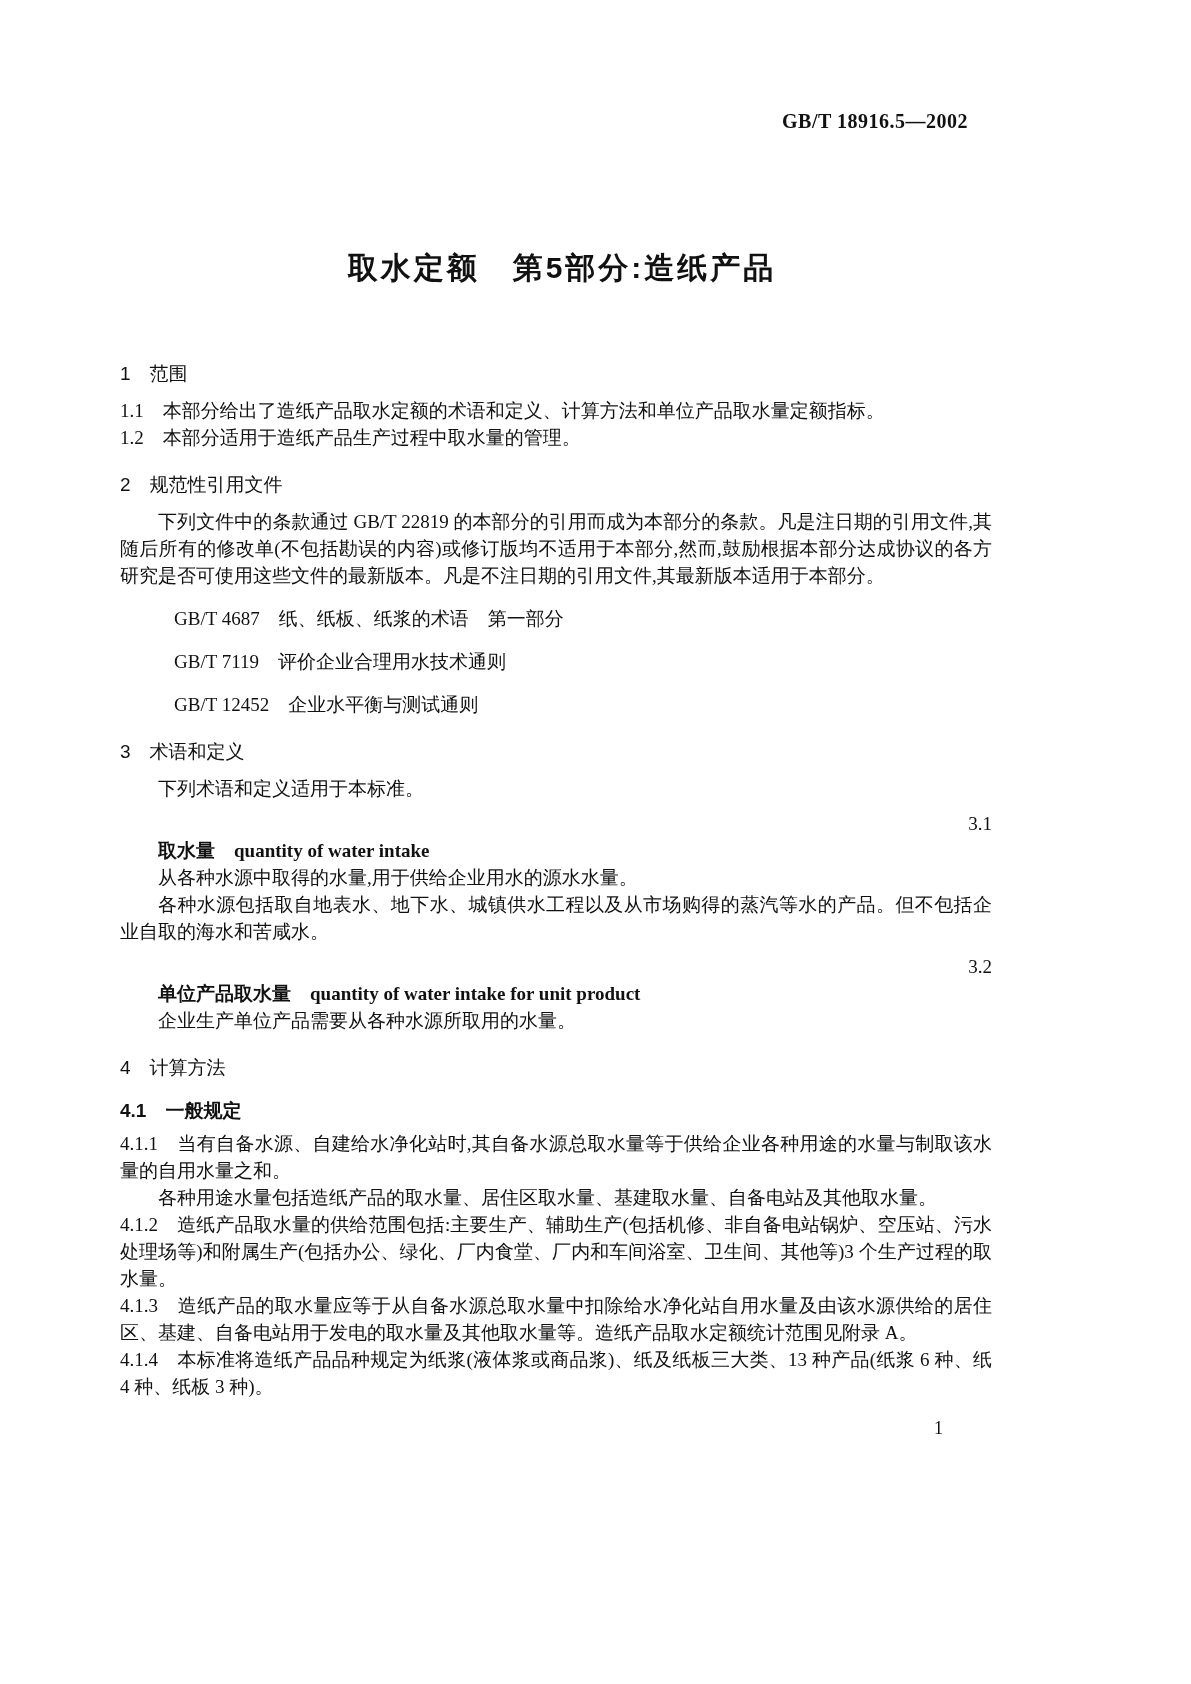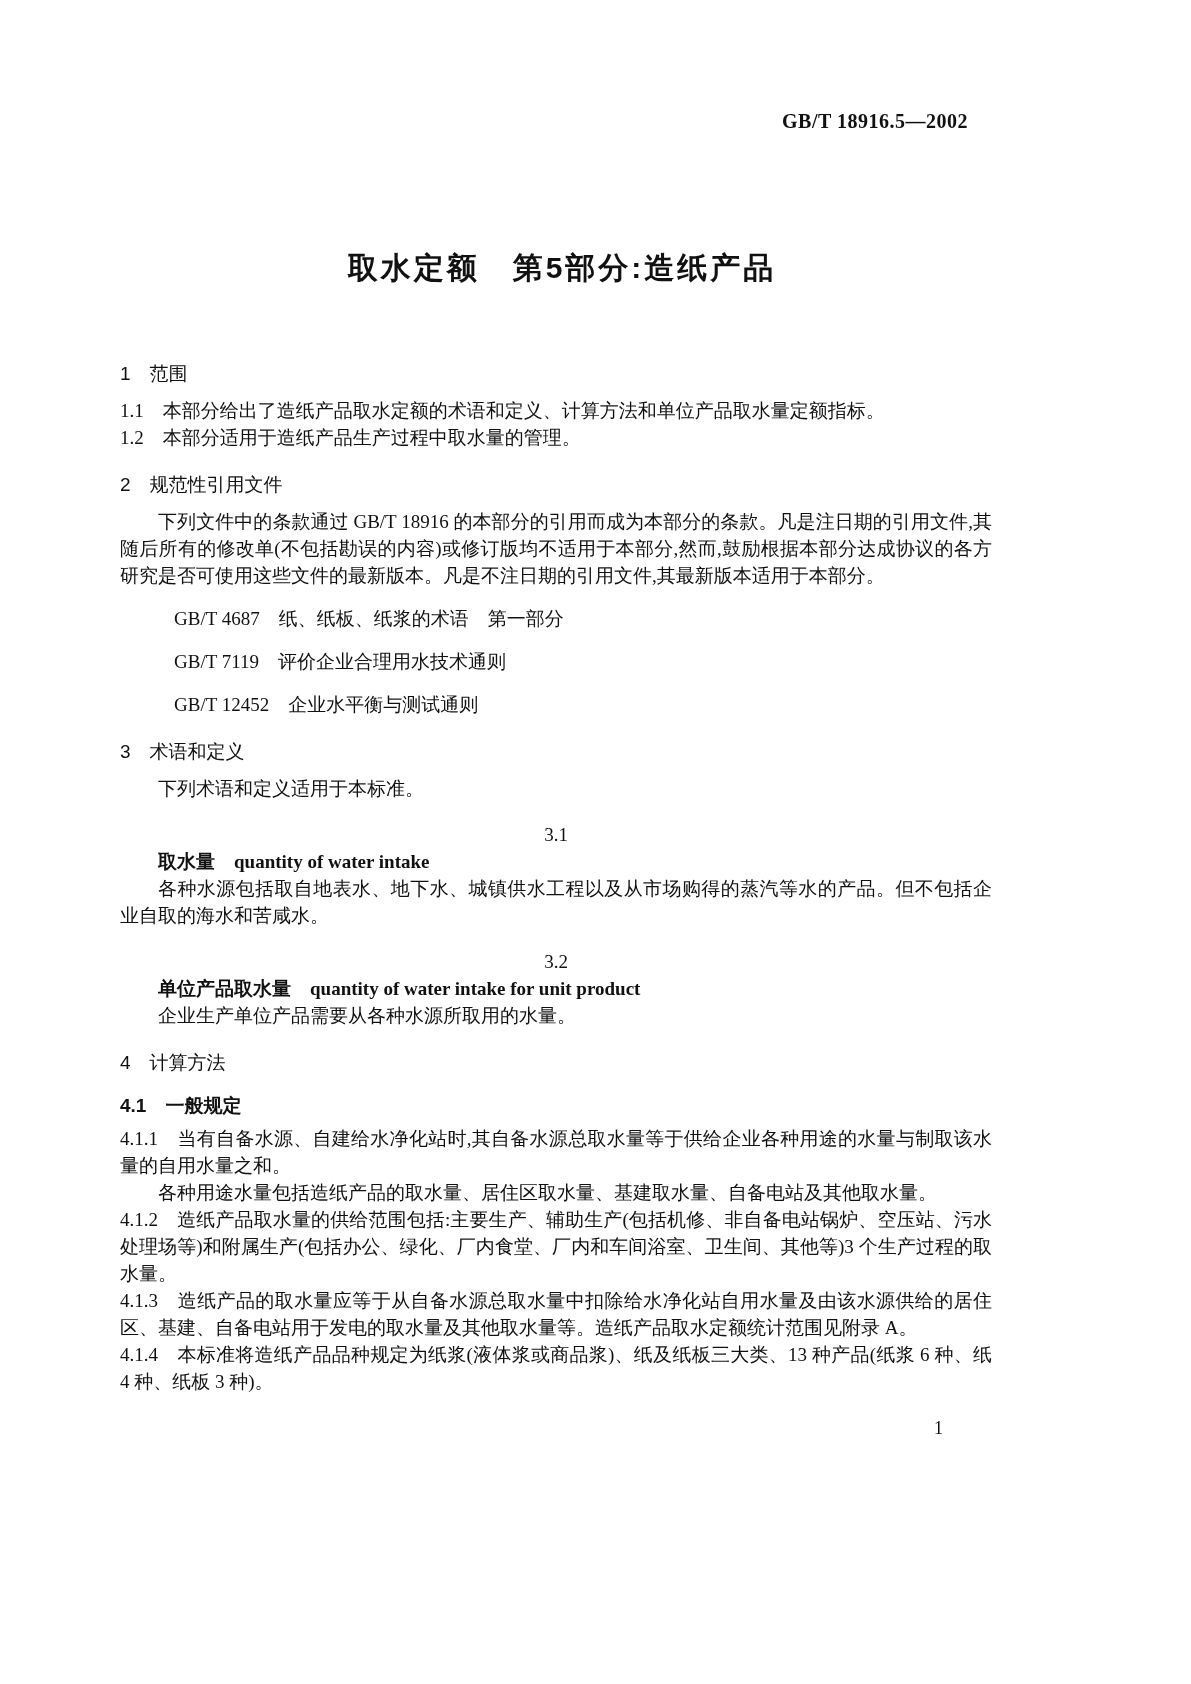--- a/index.html
+++ b/index.html
@@ -56,21 +56,21 @@
   .content .h1:first-child { margin-top: 0; }
   .h2 {
     font-family: "Liberation Sans", sans-serif;
     font-weight: 700;
     margin: 16px 0 6px 0;
     text-align: left;
   }
   .clause { margin: 0; }
   .pi { text-indent: 2em; margin: 0; }
   .ref { text-indent: 2em; margin: 16px; text-align: left; }
-  .num { margin: 19px 0 0 0; text-align: center; }
+  .num { margin: 8px 0 0 0; text-align: right; }
   .term { text-indent: 2em; font-weight: 700; margin: 0; text-align: left; }
   .page-number {
     position: absolute;
     top: 1418px;
     right: 225px;
     font-size: 18px;
     font-family: "Liberation Serif", serif;
   }
 </style>
 </head>
@@ -80,28 +80,29 @@
 
   <div class="doc-number">GB/T 18916.5—2002</div>
 
   <h1 class="doc-title">取水定额　第5部分:造纸产品</h1>
 
   <div class="content">
     <div class="h1">1　范围</div>
     <div class="clause">1.1　本部分给出了造纸产品取水定额的术语和定义、计算方法和单位产品取水量定额指标。</div>
     <div class="clause">1.2　本部分适用于造纸产品生产过程中取水量的管理。</div>
     <div class="h1">2　规范性引用文件</div>
-    <div class="pi">下列文件中的条款通过 GB/T 18916 的本部分的引用而成为本部分的条款。凡是注日期的引用文件,其随后所有的修改单(不包括勘误的内容)或修订版均不适用于本部分,然而,鼓励根据本部分达成协议的各方研究是否可使用这些文件的最新版本。凡是不注日期的引用文件,其最新版本适用于本部分。</div>
+    <div class="pi">下列文件中的条款通过 GB/T 22819 的本部分的引用而成为本部分的条款。凡是注日期的引用文件,其随后所有的修改单(不包括勘误的内容)或修订版均不适用于本部分,然而,鼓励根据本部分达成协议的各方研究是否可使用这些文件的最新版本。凡是不注日期的引用文件,其最新版本适用于本部分。</div>
     <div class="ref">GB/T 4687　纸、纸板、纸浆的术语　第一部分</div>
     <div class="ref">GB/T 7119　评价企业合理用水技术通则</div>
     <div class="ref">GB/T 12452　企业水平衡与测试通则</div>
     <div class="h1">3　术语和定义</div>
     <div class="pi">下列术语和定义适用于本标准。</div>
     <div class="num">3.1</div>
     <div class="term">取水量　quantity of water intake</div>
+    <div class="pi">从各种水源中取得的水量,用于供给企业用水的源水水量。</div>
     <div class="pi">各种水源包括取自地表水、地下水、城镇供水工程以及从市场购得的蒸汽等水的产品。但不包括企业自取的海水和苦咸水。</div>
     <div class="num">3.2</div>
     <div class="term">单位产品取水量　quantity of water intake for unit product</div>
     <div class="pi">企业生产单位产品需要从各种水源所取用的水量。</div>
     <div class="h1">4　计算方法</div>
     <div class="h2">4.1　一般规定</div>
     <div class="clause">4.1.1　当有自备水源、自建给水净化站时,其自备水源总取水量等于供给企业各种用途的水量与制取该水量的自用水量之和。</div>
     <div class="pi">各种用途水量包括造纸产品的取水量、居住区取水量、基建取水量、自备电站及其他取水量。</div>
     <div class="clause">4.1.2　造纸产品取水量的供给范围包括:主要生产、辅助生产(包括机修、非自备电站锅炉、空压站、污水处理场等)和附属生产(包括办公、绿化、厂内食堂、厂内和车间浴室、卫生间、其他等)3 个生产过程的取水量。</div>
     <div class="clause">4.1.3　造纸产品的取水量应等于从自备水源总取水量中扣除给水净化站自用水量及由该水源供给的居住区、基建、自备电站用于发电的取水量及其他取水量等。造纸产品取水定额统计范围见附录 A。</div>

